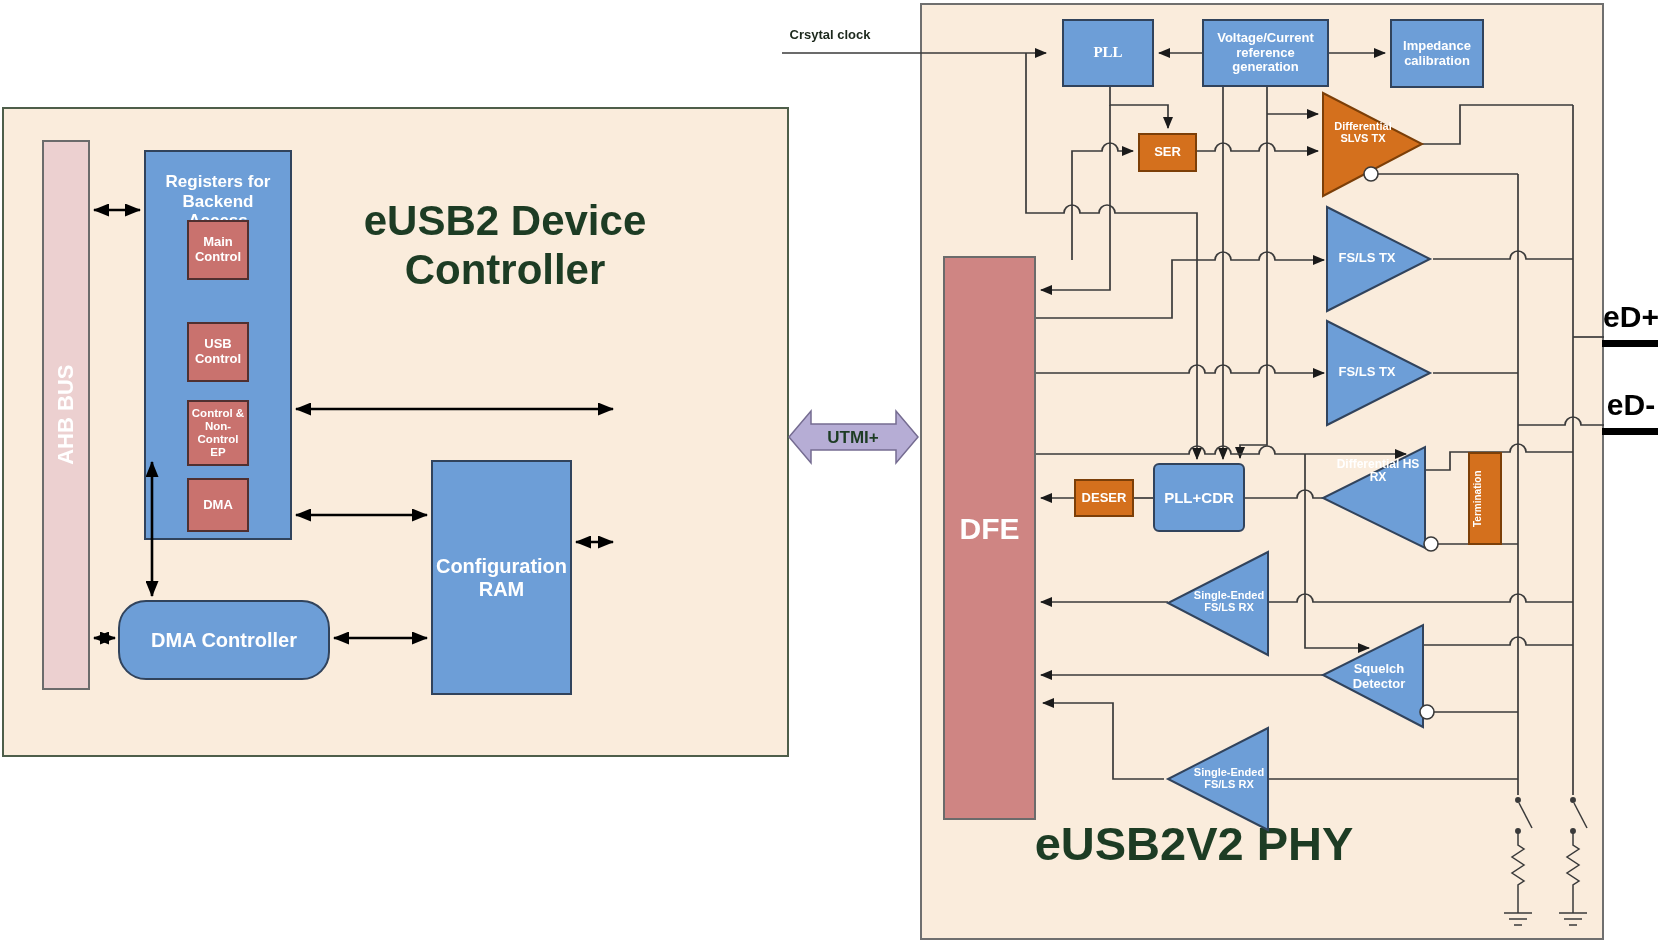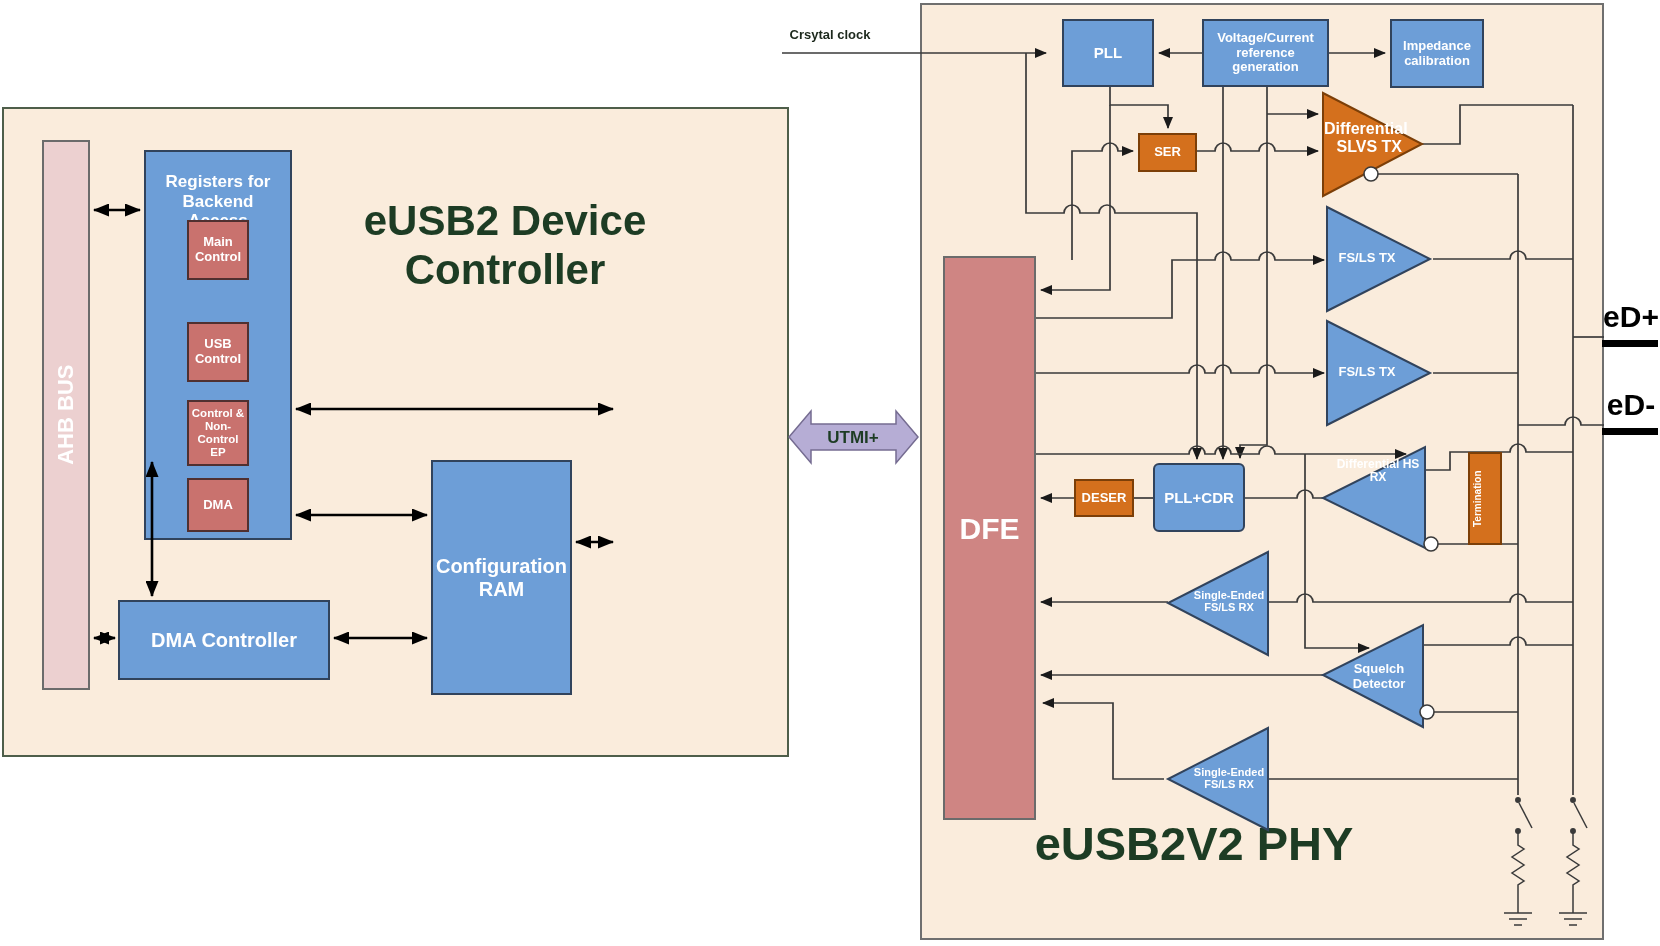--- a/index.html
+++ b/index.html
@@ -41,44 +41,44 @@
 
   <div class="box blue" style="left:144px;top:150px;width:148px;height:390px;align-items:flex-start;">
     <div style="padding-top:20px;font-size:17px;width:120px;">Registers for Backend Access</div>
   </div>
   <div class="box red" style="left:187px;top:220px;width:62px;height:60px;font-size:13px;">Main Control</div>
   <div class="box red" style="left:187px;top:322px;width:62px;height:60px;font-size:13px;">USB Control</div>
   <div class="box red" style="left:187px;top:400px;width:62px;height:66px;font-size:11.5px;">Control &amp; Non-Control EP</div>
   <div class="box red" style="left:187px;top:478px;width:62px;height:54px;font-size:13px;">DMA</div>
 
   <div class="box blue" style="left:431px;top:460px;width:141px;height:235px;font-size:20px;">Configuration RAM</div>
-  <div class="box blue" style="left:118px;top:600px;width:212px;height:80px;font-size:20px;">DMA Controller</div>
+  <div class="box blue" style="left:118px;top:600px;width:212px;height:80px;font-size:20px;border-radius:28px;">DMA Controller</div>
 
-  <div class="box blue" style="left:1062px;top:19px;width:92px;height:68px;font-size:15px;">PLL</div>
+  <div class="box blue" style="left:1062px;top:19px;width:92px;height:68px;font-size:15px;font-family:Liberation Serif, serif;">PLL</div>
   <div class="box blue" style="left:1202px;top:19px;width:127px;height:68px;font-size:13px;">Voltage/Current reference generation</div>
   <div class="box blue" style="left:1390px;top:19px;width:94px;height:69px;font-size:13px;">Impedance calibration</div>
   <div class="box orange" style="left:1138px;top:133px;width:59px;height:39px;font-size:13px;">SER</div>
   <div class="box salmon" style="left:943px;top:256px;width:93px;height:564px;"></div>
   <div class="lbl" style="left:943px;top:512px;width:93px;font-size:30px;font-weight:bold;color:#ffffff;">DFE</div>
   <div class="box orange" style="left:1074px;top:479px;width:60px;height:38px;font-size:13px;">DESER</div>
   <div class="box blue" style="left:1153px;top:463px;width:92px;height:69px;font-size:15px;border-radius:6px;">PLL+CDR</div>
   <div class="box orange vtext" style="left:1468px;top:452px;width:34px;height:93px;z-index:5;">
     <span style="font-size:10px;color:#ffffff;padding-bottom:14px;">Termination</span>
   </div>
 
   <div class="lbl" style="left:786px;top:28px;width:88px;font-size:13px;font-weight:bold;color:#1c281c;">Crsytal clock</div>
 
   <div class="lbl" style="left:803px;top:428px;width:100px;font-size:17px;font-weight:bold;color:#1d3c24;z-index:6;">UTMI+</div>
 
   <div class="pad-label" style="left:1602px;top:300px;width:58px;">eD+</div>
   <div class="pad-bar" style="left:1602px;top:340px;width:56px;height:7px;"></div>
   <div class="pad-label" style="left:1602px;top:388px;width:58px;">eD-</div>
   <div class="pad-bar" style="left:1602px;top:428px;width:56px;height:7px;"></div>
 
-  <div class="lbl tri-lbl" style="left:1324px;top:120px;width:78px;font-size:16px;text-align:right;">Differential SLVS TX</div>
+  <div class="lbl tri-lbl" style="left:1324px;top:120px;width:78px;font-size:11px;">Differential SLVS TX</div>
   <div class="lbl tri-lbl" style="left:1332px;top:251px;width:70px;font-size:13px;">FS/LS TX</div>
   <div class="lbl tri-lbl" style="left:1332px;top:365px;width:70px;font-size:13px;">FS/LS TX</div>
   <div class="lbl tri-lbl" style="left:1334px;top:458px;width:88px;font-size:12px;">Differential HS RX</div>
   <div class="lbl tri-lbl" style="left:1190px;top:589px;width:78px;font-size:11px;">Single-Ended FS/LS RX</div>
   <div class="lbl tri-lbl" style="left:1338px;top:662px;width:82px;font-size:13px;">Squelch Detector</div>
   <div class="lbl tri-lbl" style="left:1190px;top:766px;width:78px;font-size:11px;">Single-Ended FS/LS RX</div>
 
   <svg id="wires" viewBox="0 0 1660 946">
     <defs>
       <marker id="aR" markerUnits="userSpaceOnUse" markerWidth="12" markerHeight="10" refX="11" refY="5" orient="auto-start-reverse">

